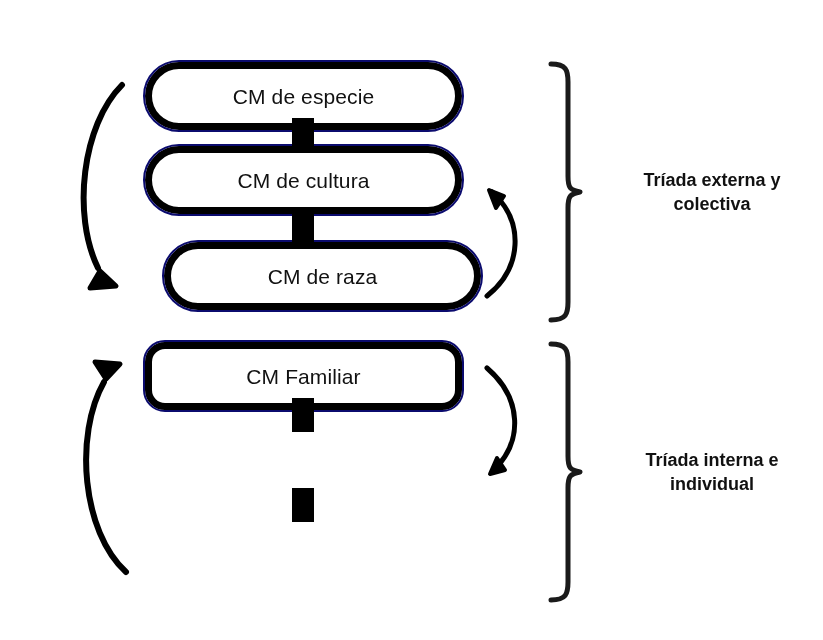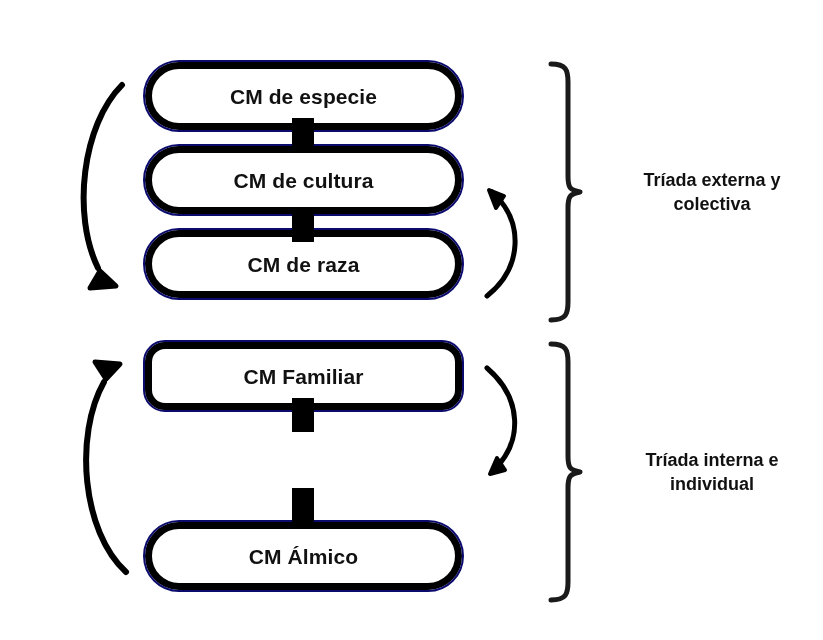--- a/index.html
+++ b/index.html
@@ -30,21 +30,21 @@
     border: 7px solid #000000;
     border-radius: 40px;
     outline: 2px solid #0b0b6e;
     display: flex;
     align-items: center;
     justify-content: center;
     z-index: 3;
   }
   .pill-label {
     font-size: 21px;
-    font-weight: bold;
+    font-weight: normal;
     color: #111111;
     letter-spacing: 0.1px;
     white-space: nowrap;
     line-height: 1;
   }
   .connector {
     position: absolute;
     left: 292px;
     width: 22px;
     height: 34px;
@@ -79,32 +79,29 @@
 
   <div class="connector" style="top:118px;"></div>
   <div class="connector" style="top:208px;"></div>
 
   <div class="pill" style="top:62px;">
     <span class="pill-label">CM de especie</span>
   </div>
   <div class="pill" style="top:146px;">
     <span class="pill-label">CM de cultura</span>
   </div>
-  <div class="pill" style="top:230px;">
+  <div class="pill" style="top:242px;margin-left:19px;">
     <span class="pill-label">CM de raza</span>
   </div>
 
   <div class="connector" style="top:398px;"></div>
   <div class="connector" style="top:488px;"></div>
 
   <div class="pill" style="top:342px;border-radius:20px;">
     <span class="pill-label">CM Familiar</span>
-  </div>
-  <div class="pill" style="top:522px;">
-    <span class="pill-label">CM Álmico</span>
   </div>
 
   <svg id="overlay" viewBox="0 0 823 640" width="823" height="640" xmlns="http://www.w3.org/2000/svg">
 
     <g>
       <path d="M 122 85 C 82 125, 72 215, 98 268" fill="none" stroke="#000000" stroke-width="6" stroke-linecap="round"></path>
       <path d="M 100 271 L 116 286 L 90 288 Z" fill="#000000" stroke="#000000" stroke-width="5" stroke-linejoin="round"></path>
     </g>
 
     <g>

